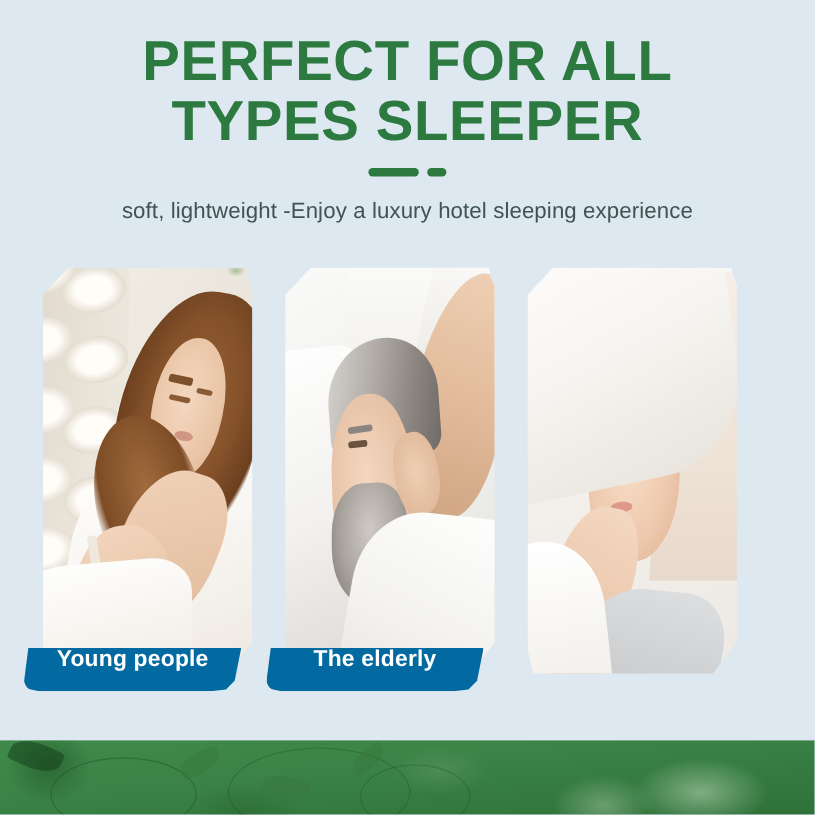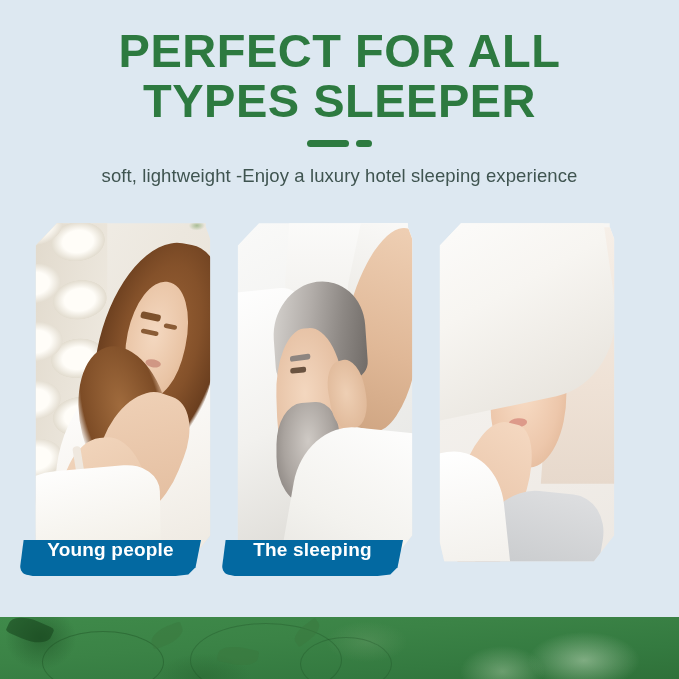--- a/index.html
+++ b/index.html
@@ -546,21 +546,21 @@
         </div>
       </div>
     </div>
   </div>
 
   <div class="label-bar" id="label-bar-1">
     <span class="label-text">Young people</span>
   </div>
 
   <div class="label-bar" id="label-bar-2">
-    <span class="label-text">The sleeping</span>
+    <span class="label-text">The elderly</span>
   </div>
 
 
   <div id="foliage-band">
     <div class="vine" id="vine-a"></div>
     <div class="vine" id="vine-b"></div>
     <div class="vine" id="vine-c"></div>
     <div class="leaf" id="leaf-a"></div>
     <div class="leaf" id="leaf-b"></div>
     <div class="leaf" id="leaf-c"></div>

